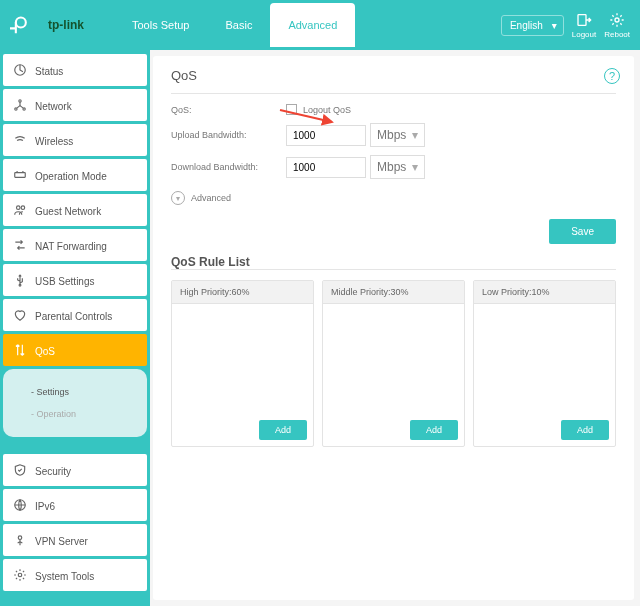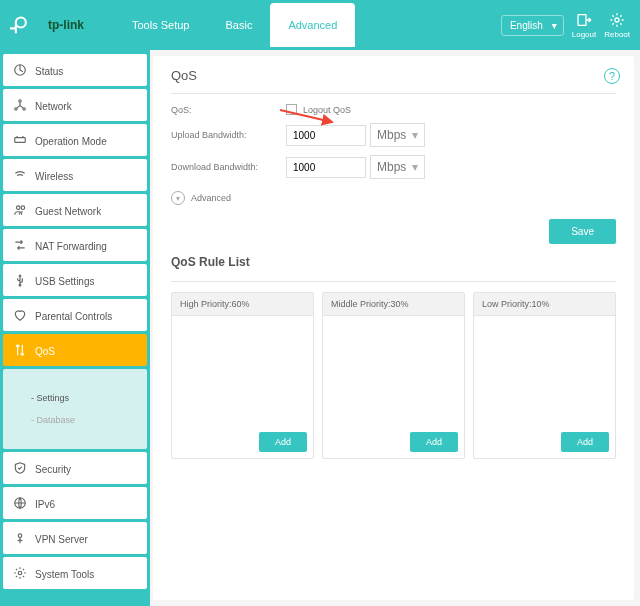--- a/index.html
+++ b/index.html
@@ -13,37 +13,37 @@
   .header-right { margin-left: auto; display: flex; align-items: center; gap: 8px; }
   .lang-select { background: #36c5c1; border: 1px solid #8fe0dd; color: #fff; padding: 4px 20px 4px 8px; border-radius: 3px; font-size: 10px; position: relative; }
   .lang-select::after { content: "▾"; position: absolute; right: 6px; }
   .header-btn { display:flex; flex-direction:column; align-items:center; color:#fff; font-size:8px; gap:2px; cursor:pointer; }
   .header-btn svg { width:16px; height:16px; }
   .body { display: flex; height: 556px; }
   .sidebar { width: 150px; background: #36c5c1; padding: 4px 3px; overflow-y: auto; }
   .side-item { background: #fff; border-radius: 2px; margin-bottom: 3px; padding: 9px 10px; display: flex; align-items: flex-end; gap: 8px; font-size: 10px; color: #555; cursor: pointer; }
   .side-item.active { background: #ffb400; color: #fff; }
   .side-item .icon { width: 14px; height: 14px; flex-shrink:0; }
-  .sub-items { background: #d4f0ef; border-radius: 2px; margin-bottom: 3px; padding: 18px 0; }
+  .sub-items { background: #d4f0ef; border-radius: 10px; margin-bottom: 17px; padding: 12px 0; }
   .sub-item { padding: 6px 10px 6px 28px; font-size: 9px; color: #555; cursor: pointer; }
   .sub-item.muted { color: #aaa; }
   .main { flex: 1; background: #fff; margin: 6px 6px 6px 3px; border-radius: 3px; padding: 12px 18px; position: relative; overflow: hidden; }
   .page-title { font-size: 13px; color: #555; margin-bottom: 10px; font-weight: normal; }
   .help-icon { position: absolute; top: 12px; right: 14px; width: 16px; height: 16px; border: 1.5px solid #36c5c1; border-radius: 50%; color: #36c5c1; font-size: 11px; text-align: center; line-height: 14px; cursor: pointer; }
   .hr { border: none; border-top: 1px solid #e5e5e5; margin-bottom: 10px; }
   .form-row { display: flex; align-items: center; margin-bottom: 8px; font-size: 9px; color: #777; }
   .form-label { width: 115px; }
   .chk { width: 11px; height: 11px; border: 1px solid #aaa; margin-right: 6px; cursor: pointer; }
   .txt-input { width: 80px; border: 1px solid #ddd; padding: 4px 6px; font-size: 10px; background:#fff; }
   .unit-select { width: 55px; border: 1px solid #ddd; padding: 4px 6px; font-size: 12px; margin-left: 4px; background:#fff; color:#777; position:relative; text-align:left; }
   .unit-select::after{ content:"▾"; color:#aaa; float:right;}
   .adv-toggle { display: flex; align-items: center; gap: 6px; font-size: 9px; color: #777; margin-top: 12px; cursor:pointer; }
   .adv-toggle .circ { width:14px; height:14px; border:1px solid #aaa; border-radius:50%; display:flex; align-items:center; justify-content:center; font-size:8px; color:#aaa;}
   .save-btn { background: #36c5c1; color: #fff; border: none; padding: 7px 22px; font-size: 10px; border-radius: 2px; float: right; margin-top: 14px; cursor: pointer; }
-  .section-title { font-size: 12px; color: #555; margin: 50px 0 12px; clear:both; }
+  .section-title { font-size: 12px; color: #555; margin: 50px 0 0; clear:both; }
   .rule-cols { display: flex; gap: 8px; }
   .rule-col { flex: 1; border: 1px solid #e3e3e3; border-radius: 2px; height: 167px; display: flex; flex-direction: column; }
   .rule-head { background: #f2f2f2; padding: 6px 8px; font-size: 9px; color: #666; border-bottom:1px solid #e3e3e3;}
   .rule-body { flex: 1; }
   .rule-foot { padding: 6px; text-align: right; }
   .add-btn { background: #36c5c1; color: #fff; border: none; padding: 5px 16px; font-size: 9px; border-radius: 2px; cursor: pointer; }
   .arrow { position: absolute; top: 50px; left: 125px; width: 60px; height: 20px; }
   .arrow svg { width:100%; height:100%; }
 </style>
 </head>
@@ -94,30 +94,30 @@
         <svg class="icon" viewBox="0 0 24 24" fill="none" stroke="#666" stroke-width="2">
           <circle cx="12" cy="5" r="2"></circle>
           <circle cx="5" cy="19" r="2"></circle>
           <circle cx="19" cy="19" r="2"></circle>
           <path d="M12 7v6m0 0-5 4m5-4 5 4"></path>
         </svg>
         <span>Network</span>
       </div>
     <div class="side-item">
         <svg class="icon" viewBox="0 0 24 24" fill="none" stroke="#666" stroke-width="2">
+          <path d="M4 9a14 14 0 0 1 16 0M7 13a9 9 0 0 1 10 0M12 18h0"></path>
+        </svg>
+        <span>Wireless</span>
+      </div>
+    <div class="side-item">
+        <svg class="icon" viewBox="0 0 24 24" fill="none" stroke="#666" stroke-width="2">
           <rect x="3" y="8" width="18" height="8" rx="1"></rect>
           <path d="M7 8V5m10 3V5"></path>
         </svg>
         <span>Operation Mode</span>
-      </div>
-    <div class="side-item">
-        <svg class="icon" viewBox="0 0 24 24" fill="none" stroke="#666" stroke-width="2">
-          <path d="M4 9a14 14 0 0 1 16 0M7 13a9 9 0 0 1 10 0M12 18h0"></path>
-        </svg>
-        <span>Wireless</span>
       </div>
     <div class="side-item">
         <svg class="icon" viewBox="0 0 24 24" fill="none" stroke="#666" stroke-width="2">
           <circle cx="9" cy="8" r="3"></circle>
           <circle cx="17" cy="8" r="3"></circle>
           <path d="M3 20c0-3 3-5 6-5s6 2 6 5m-4 0c0-3 3-5 6-5"></path>
         </svg>
         <span>Guest Network</span>
       </div>
     <div class="side-item">
@@ -140,21 +140,21 @@
         <span>Parental Controls</span>
       </div>
     <div class="side-item active">
         <svg class="icon" viewBox="0 0 24 24" fill="none" stroke="#fff" stroke-width="2">
           <path d="M8 3v18M8 3 5 6m3-3 3 3M16 21V3m0 18-3-3m3 3 3-3"></path>
         </svg>
         <span>QoS</span>
       </div>
     <div class="sub-items">
       <div class="sub-item">- Settings</div>
-      <div class="sub-item muted">- Database</div>
+      <div class="sub-item muted">- Operation</div>
     </div>
     <div class="side-item">
         <svg class="icon" viewBox="0 0 24 24" fill="none" stroke="#666" stroke-width="2">
           <path d="M12 3 4 6v5c0 5 3.5 9 8 10 4.5-1 8-5 8-10V6l-8-3z"></path>
           <path d="m9 12 2 2 4-4"></path>
         </svg>
         <span>Security</span>
       </div>
     <div class="side-item">
         <svg class="icon" viewBox="0 0 24 24" fill="none" stroke="#666" stroke-width="2">

